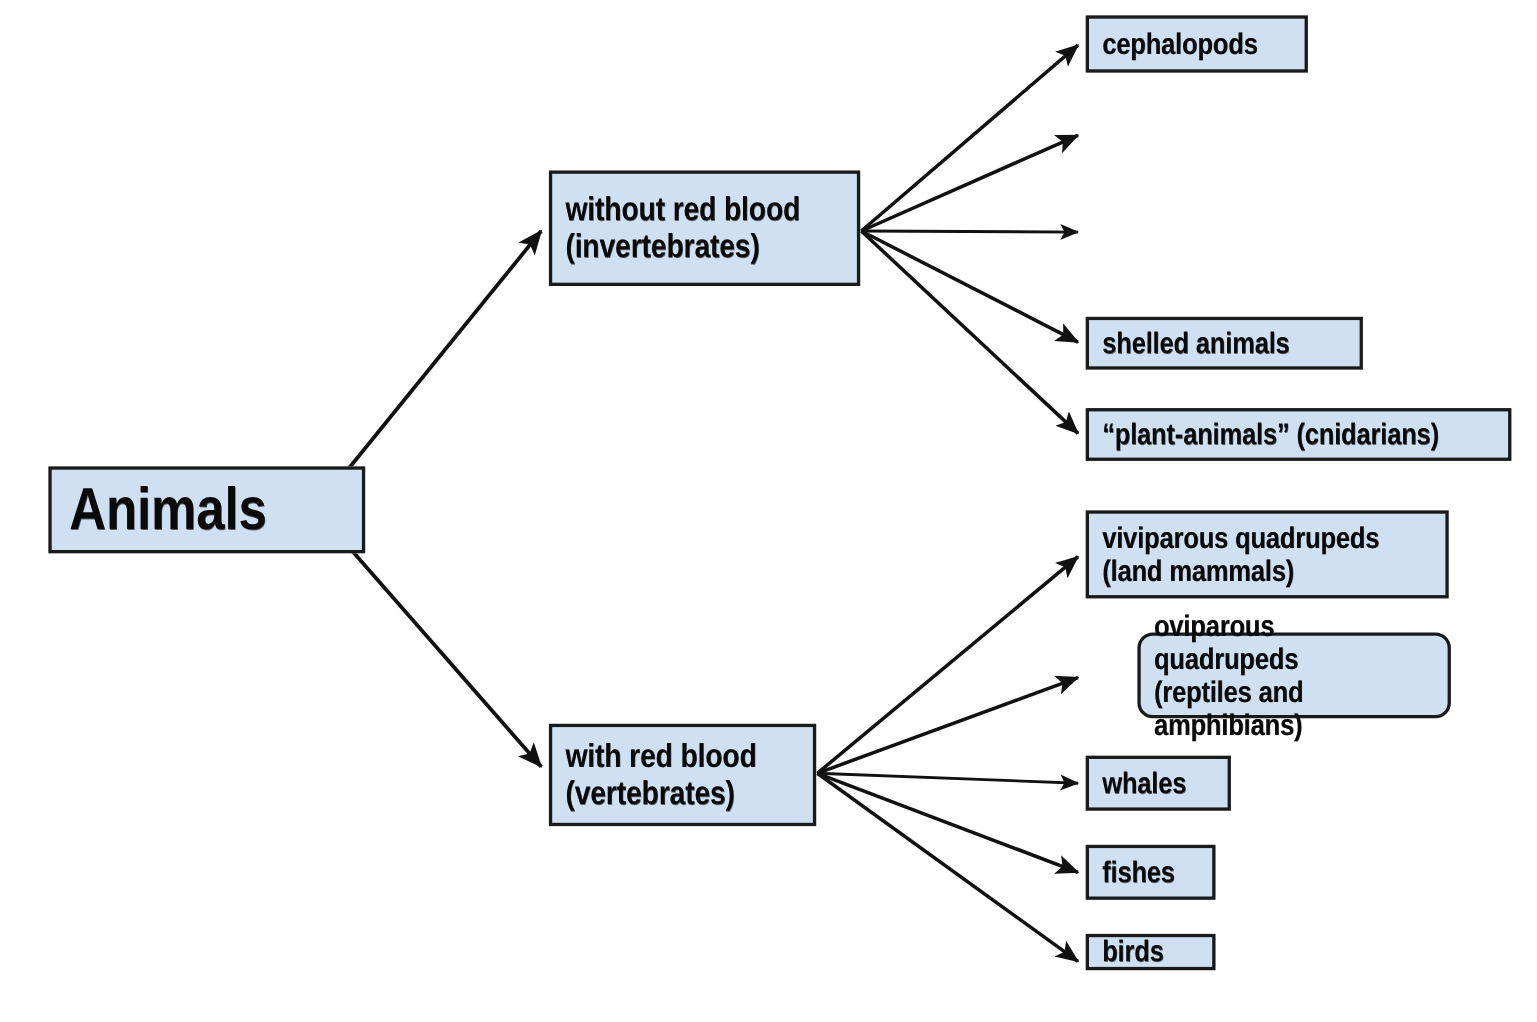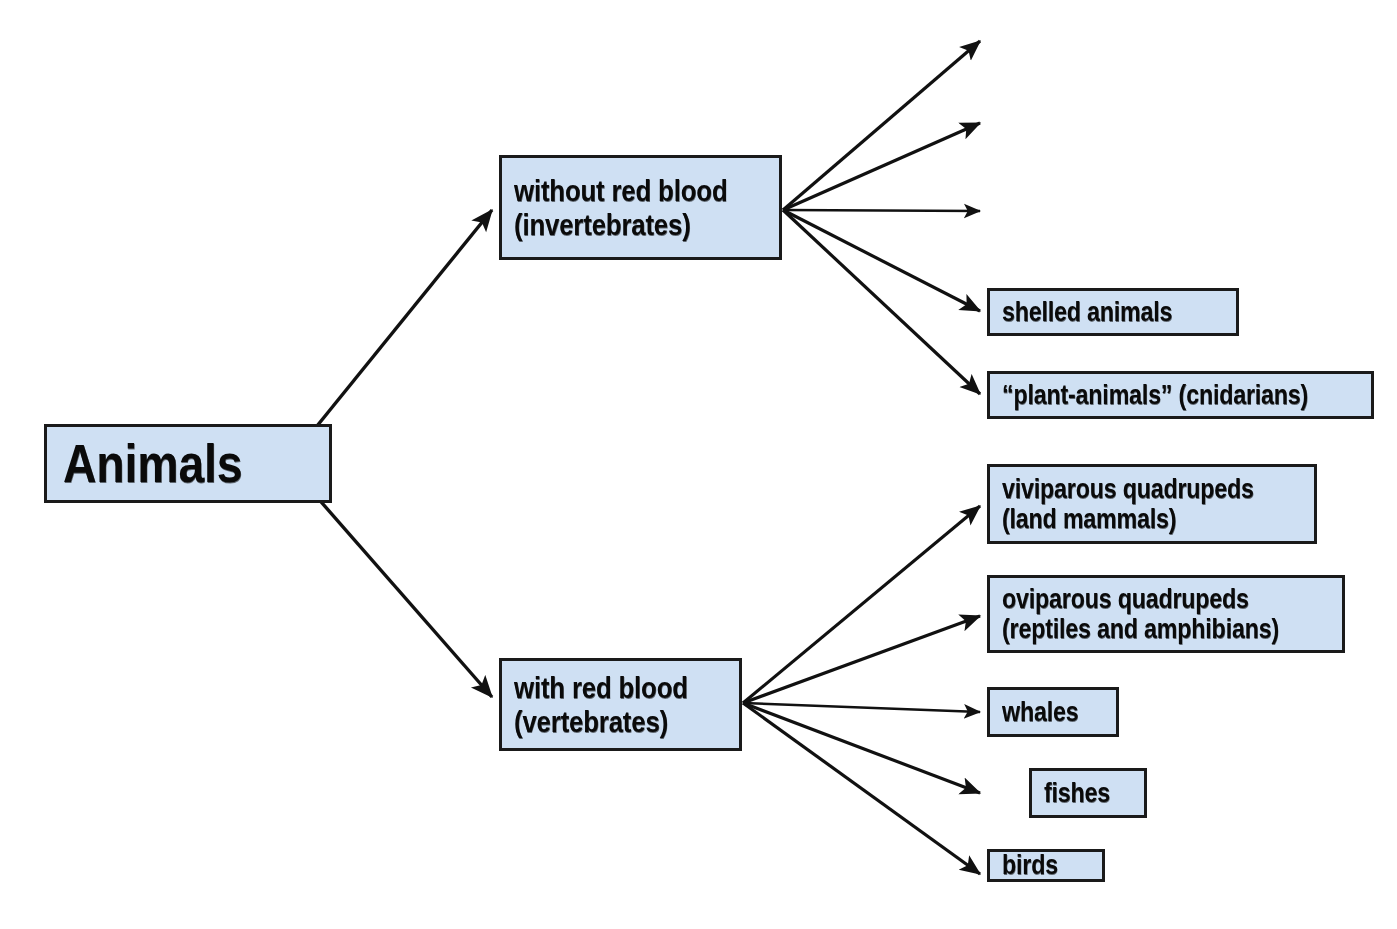--- a/index.html
+++ b/index.html
@@ -78,23 +78,23 @@
   
   .leaf-node .node-label {
     font-size: 27px;
   }
   #leaf-cephalopods   { left: 987px;  top: 14px;  width: 202px; height: 52px; }
   #leaf-crustaceans   { left: 987px;  top: 97px;  width: 202px; height: 50px; }
   #leaf-insects       { left: 987px;  top: 166px; width: 384px; height: 90px; }
   #leaf-shelled       { left: 987px;  top: 288px; width: 252px; height: 48px; }
   #leaf-cnidarians    { left: 987px;  top: 371px; width: 387px; height: 48px; }
   #leaf-mammals       { left: 987px;  top: 464px; width: 330px; height: 80px; }
-  #leaf-reptiles      { left: 987px;  top: 575px; width: 358px; height: 78px; }
+  #leaf-reptiles      { left: 1034px;  top: 575px; width: 285px; height: 78px; border-radius: 14px; }
   #leaf-whales        { left: 987px;  top: 687px; width: 132px; height: 50px; }
-  #leaf-fishes        { left: 987px;  top: 768px; width: 118px; height: 50px; margin-left: 42px; }
+  #leaf-fishes        { left: 987px;  top: 768px; width: 118px; height: 50px; }
   #leaf-birds         { left: 987px;  top: 849px; width: 118px; height: 33px; }
 </style>
 </head>
 <body>
 
 <div id="diagram-canvas">
 
   <svg id="edge-layer" viewBox="0 0 1397 929">
     <defs>
       <marker id="arrowhead" markerWidth="7" markerHeight="7" refX="6.2" refY="3" orient="auto" markerUnits="strokeWidth">
@@ -125,20 +125,23 @@
   <div class="node branch-node" id="node-invertebrates">
     <span class="node-label">without red blood
 (invertebrates)</span>
   </div>
 
   <div class="node branch-node" id="node-vertebrates">
     <span class="node-label">with red blood
 (vertebrates)</span>
   </div>
 
+  <div class="node leaf-node" id="leaf-cephalopods">
+    <span class="node-label">cephalopods</span>
+  </div>
 
 
 
   <div class="node leaf-node" id="leaf-shelled">
     <span class="node-label">shelled animals</span>
   </div>
 
   <div class="node leaf-node" id="leaf-cnidarians">
     <span class="node-label">“plant-animals” (cnidarians)</span>
   </div>

